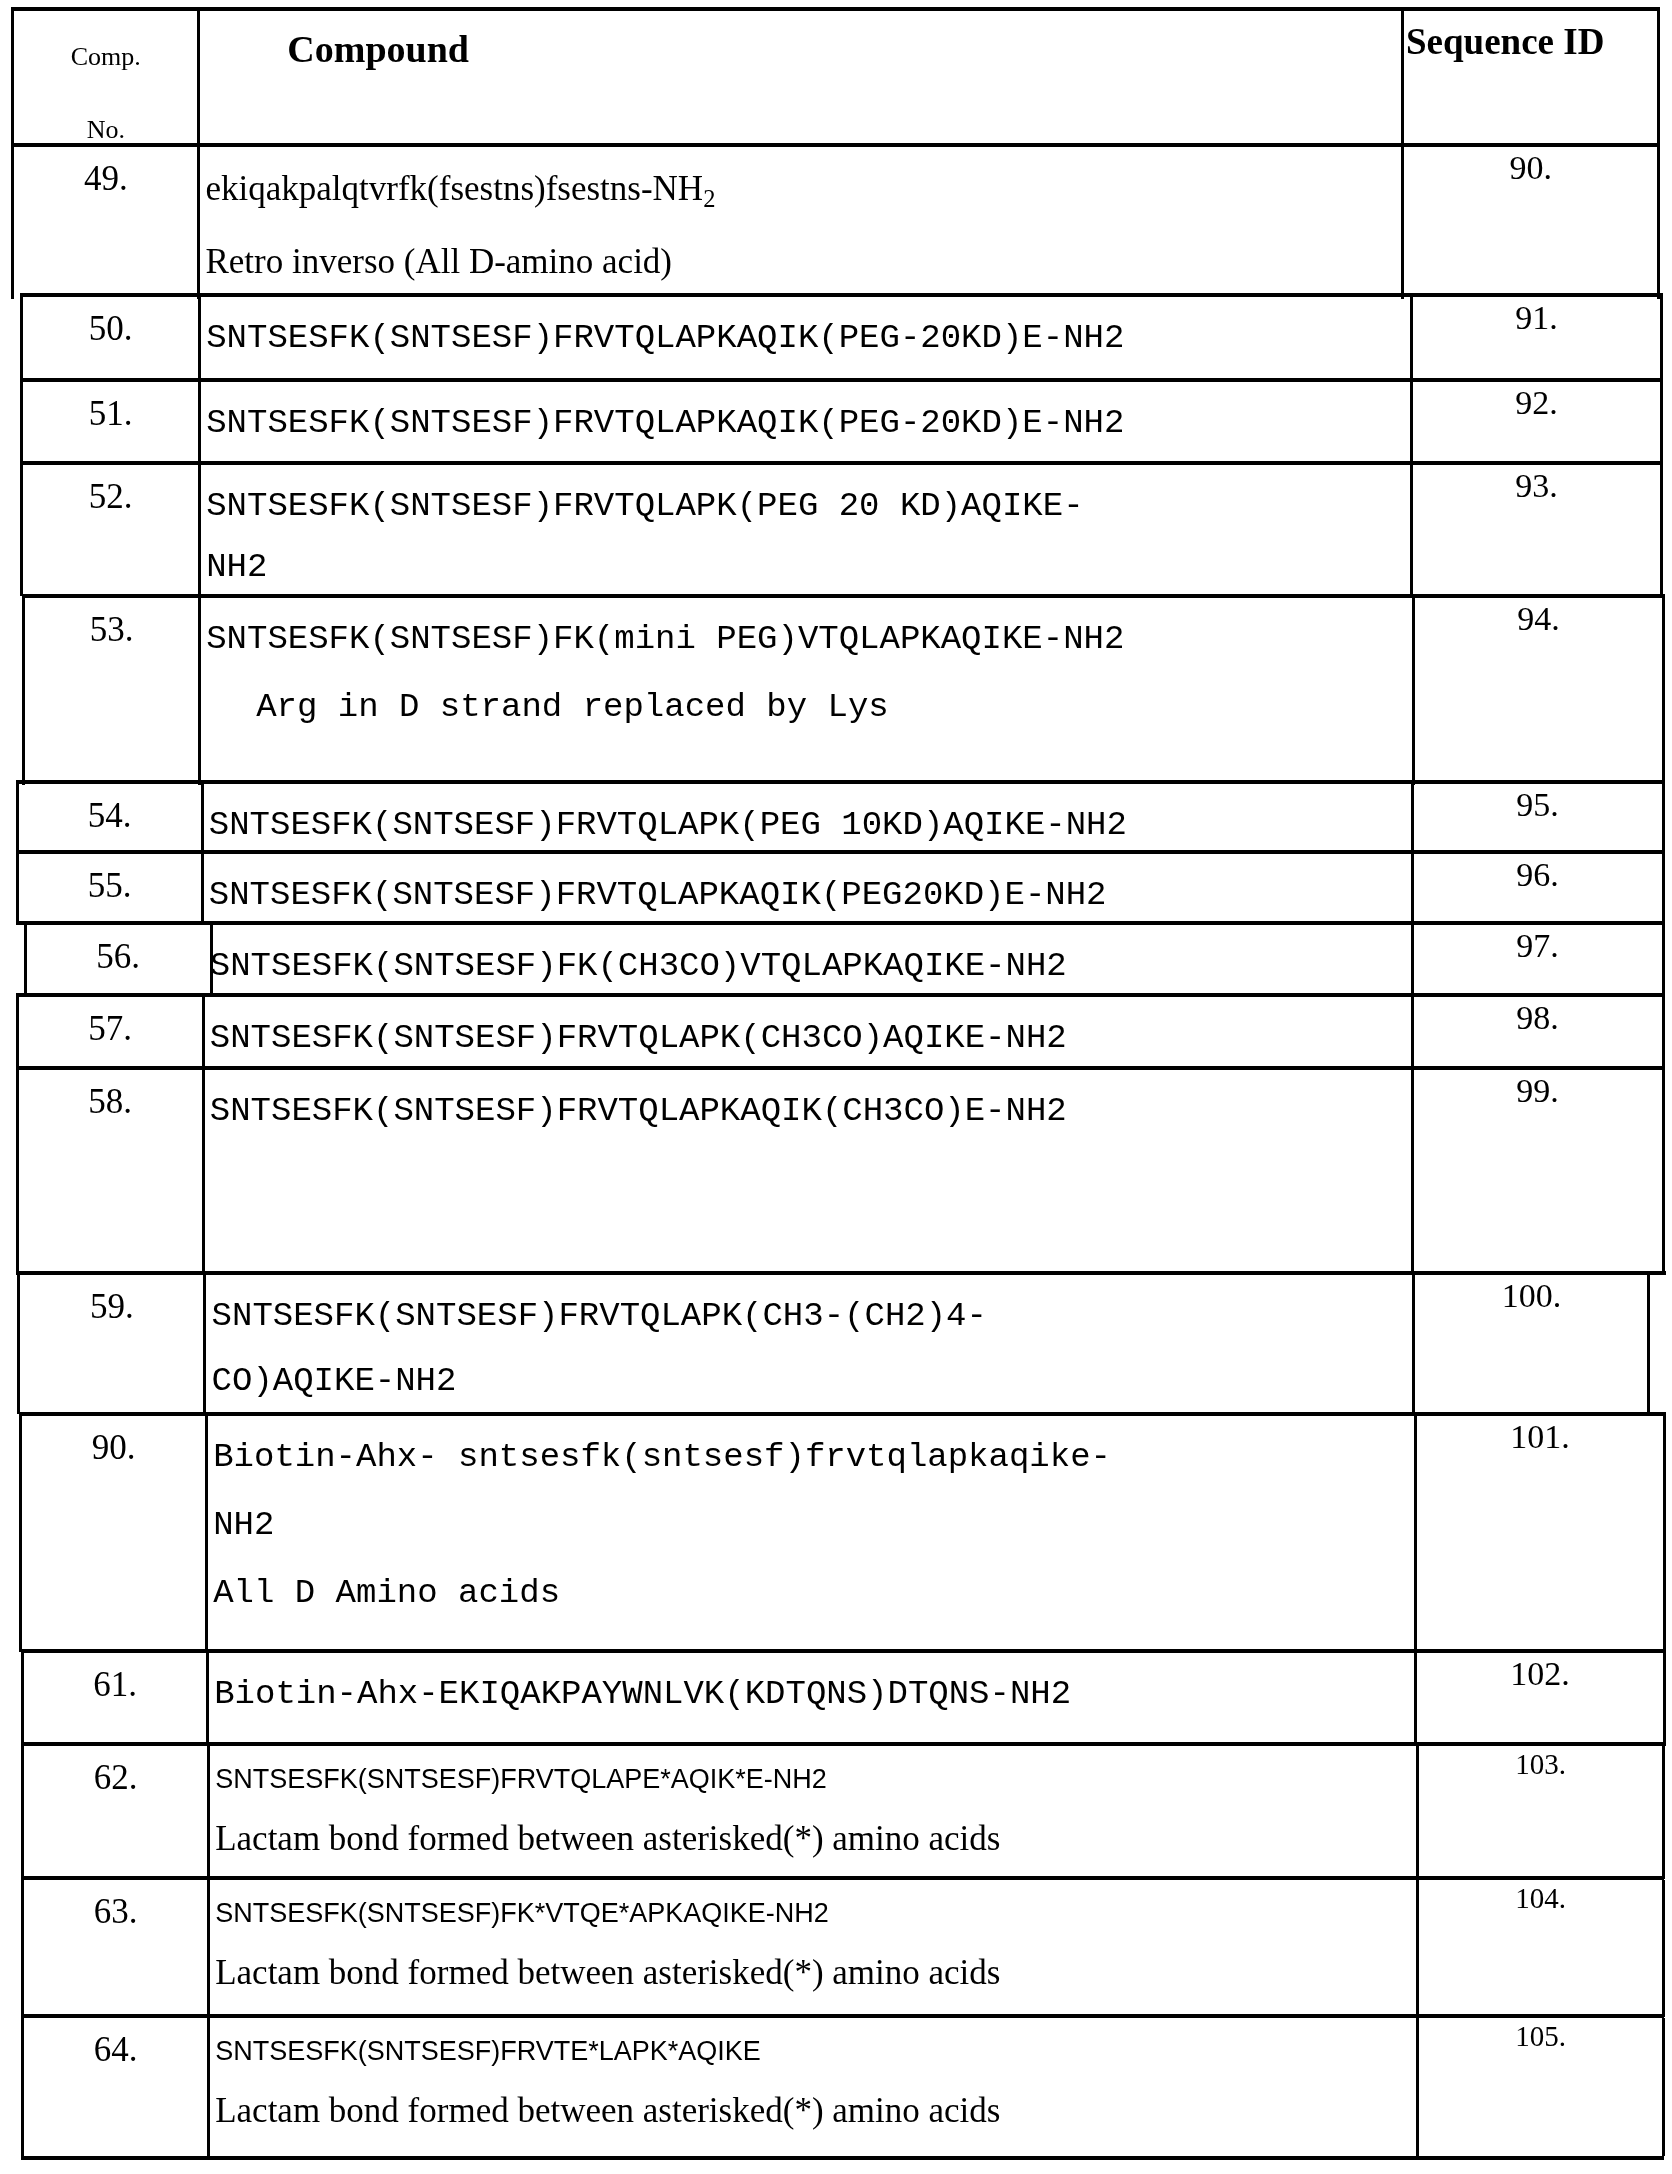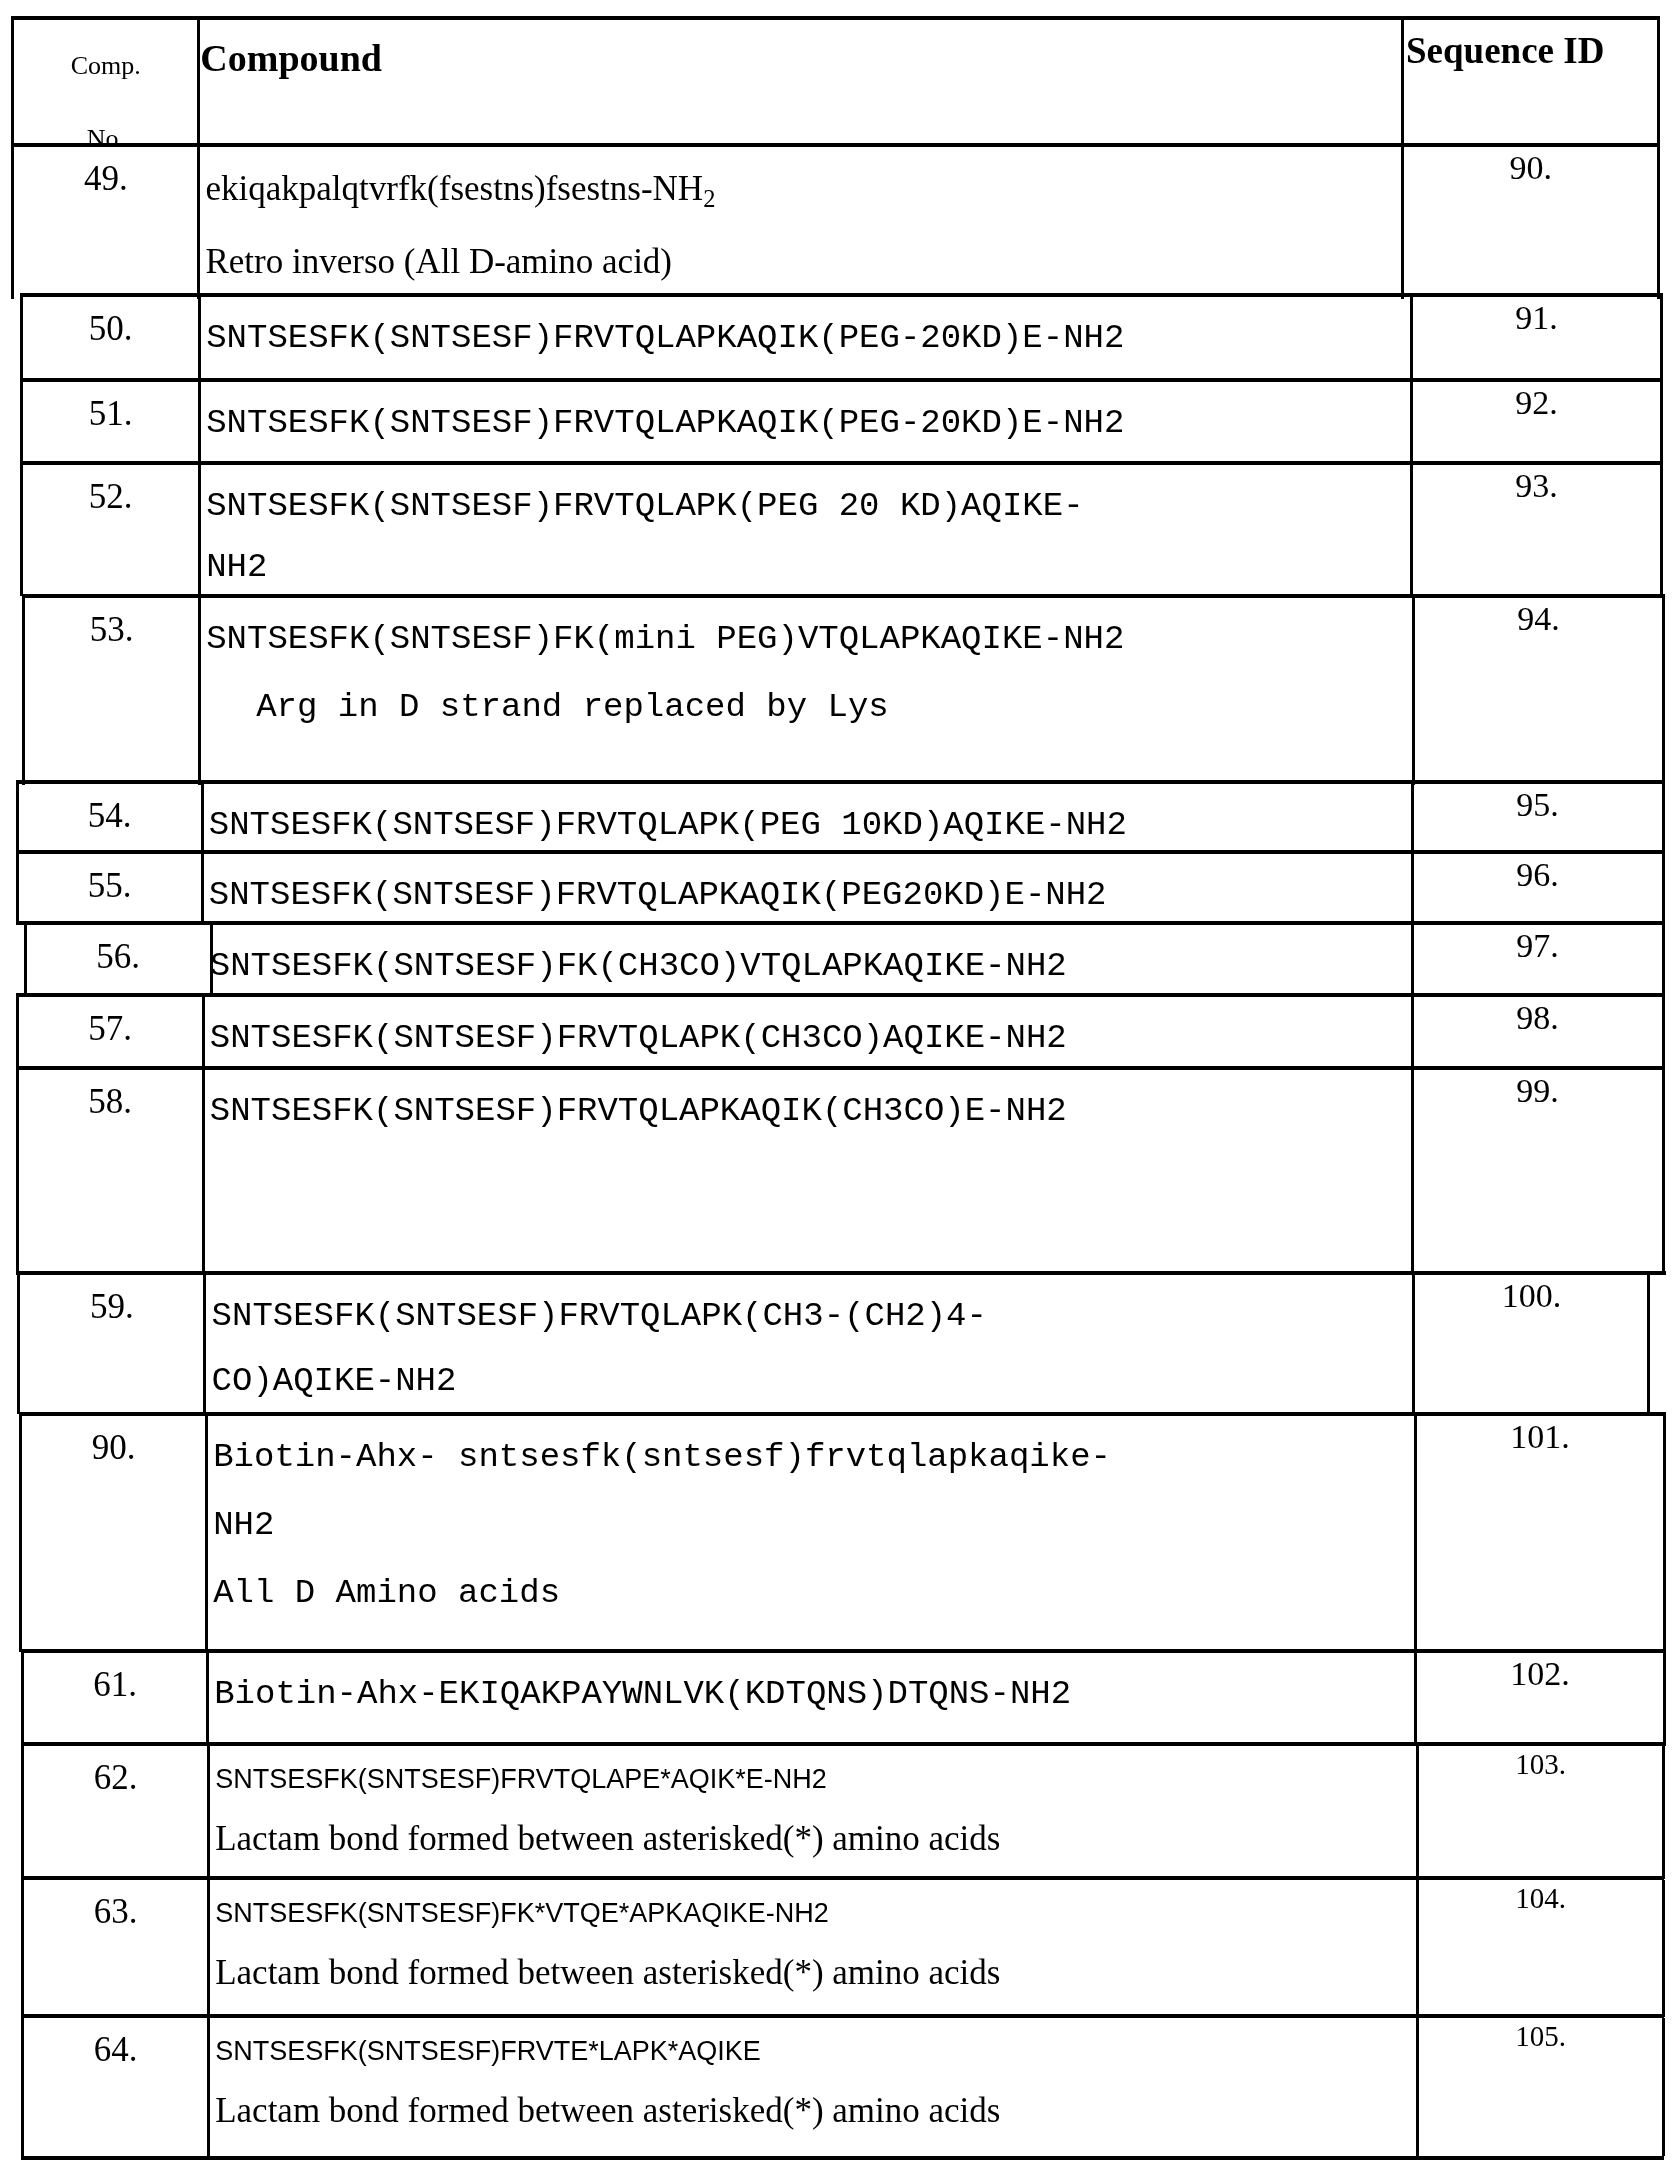--- a/index.html
+++ b/index.html
@@ -63,41 +63,42 @@
     .f-mono { font-family: "Liberation Mono", monospace; font-size: 34px; letter-spacing: 0px; }
     .f-sans { font-family: "Liberation Sans", sans-serif; font-size: 27px; }
     .indent { padding-left: 50px; }
     .bottom-border { border-bottom: 4.3px solid #000; }
 
     .header .cell-no { font-size: 26px; padding-top: 17.4px; line-height: 57px; }
     .header .h-compound {
       font-family: "Liberation Serif", serif;
       font-weight: bold;
       font-size: 38px;
+      padding-left: 87px;
       padding-top: 15.6px;
     }
     .header .h-seq {
       font-family: "Liberation Serif", serif;
       font-weight: bold;
       font-size: 37px;
       text-align: left;
       padding-left: 1.7px;
       padding-top: 8.7px;
       white-space: nowrap;
       overflow: hidden;
     }
     .lh-small { line-height: 57px; }
     sub { font-size: 70%; vertical-align: -7px; line-height: 0; }
   </style>
 </head>
 <body>
 
 <div class="table">
 
-  <div class="row header" style="left:11.3px; top:7px; width:1649px; height:179px; border-top:4.3px solid #000;margin-top:9px;">
+  <div class="row header" style="left:11.3px; top:7px; width:1649px; height:179px; border-top:4.3px solid #000;">
     <div class="cell cell-no" style="left:0; width:189px;">
       <span class="line lh-small">Comp.</span>
       <span class="line lh-small">No.</span>
     </div>
     <div class="cell h-compound" style="left:189px; width:1205px;">Compound</div>
     <div class="cell cell-seq h-seq" style="left:1390px; width:259px;">Sequence ID</div>
   </div>
 
   <div class="row" style="left:11.3px; top:143px; width:1649px; height:156px;">
     <div class="cell cell-no" style="left:0; width:189px;">49.</div>

